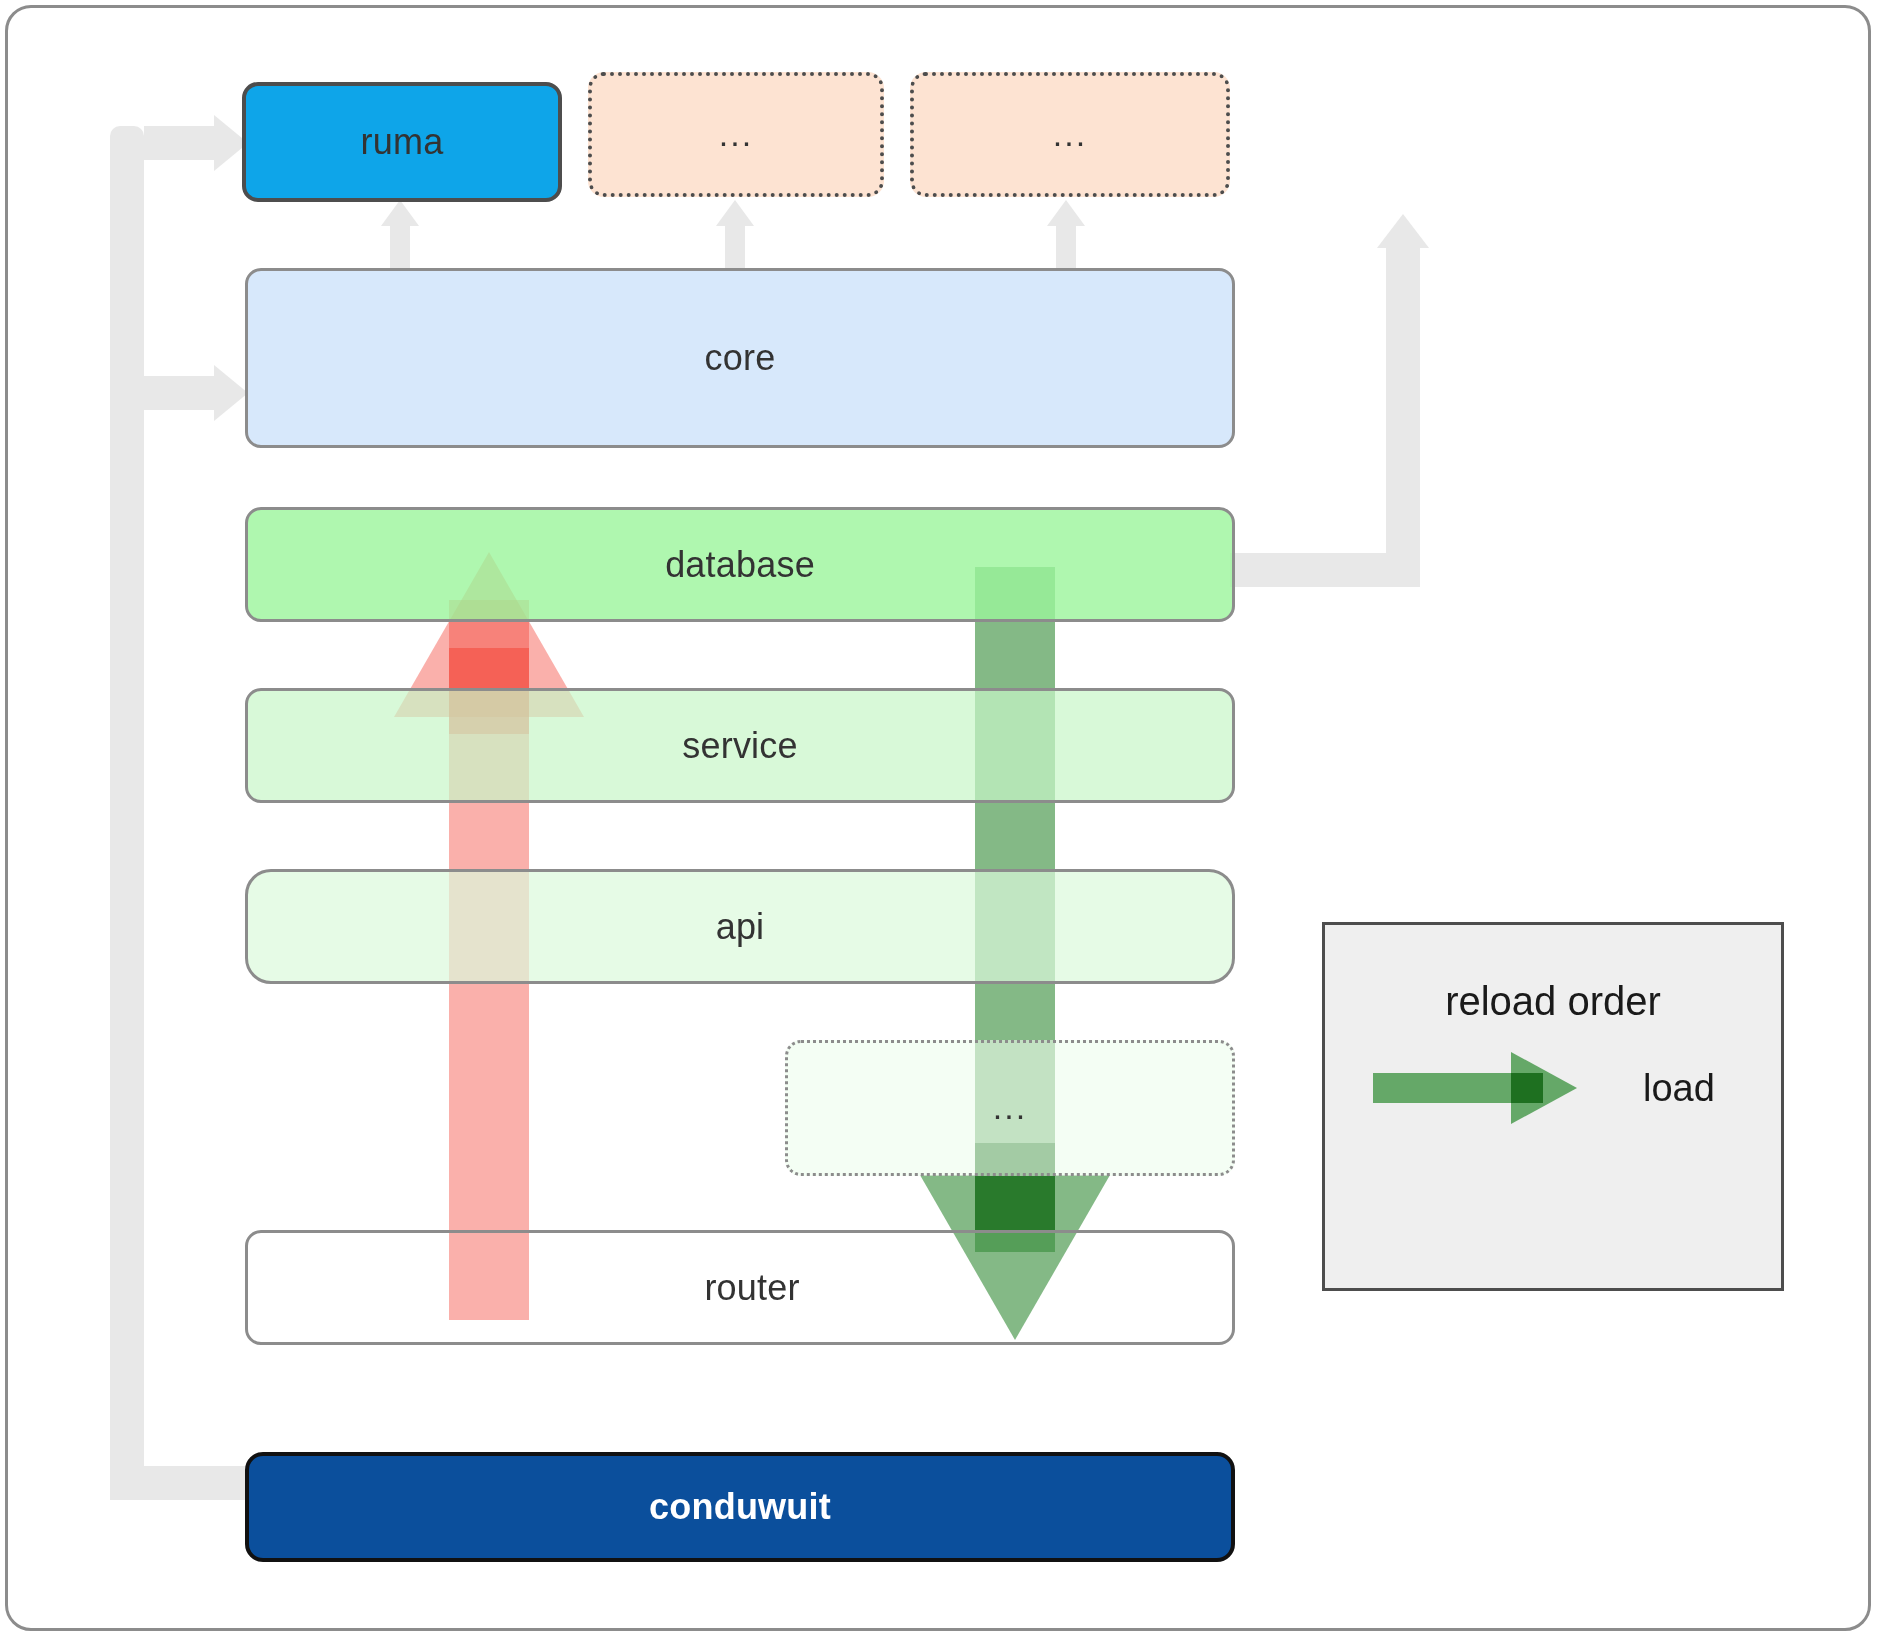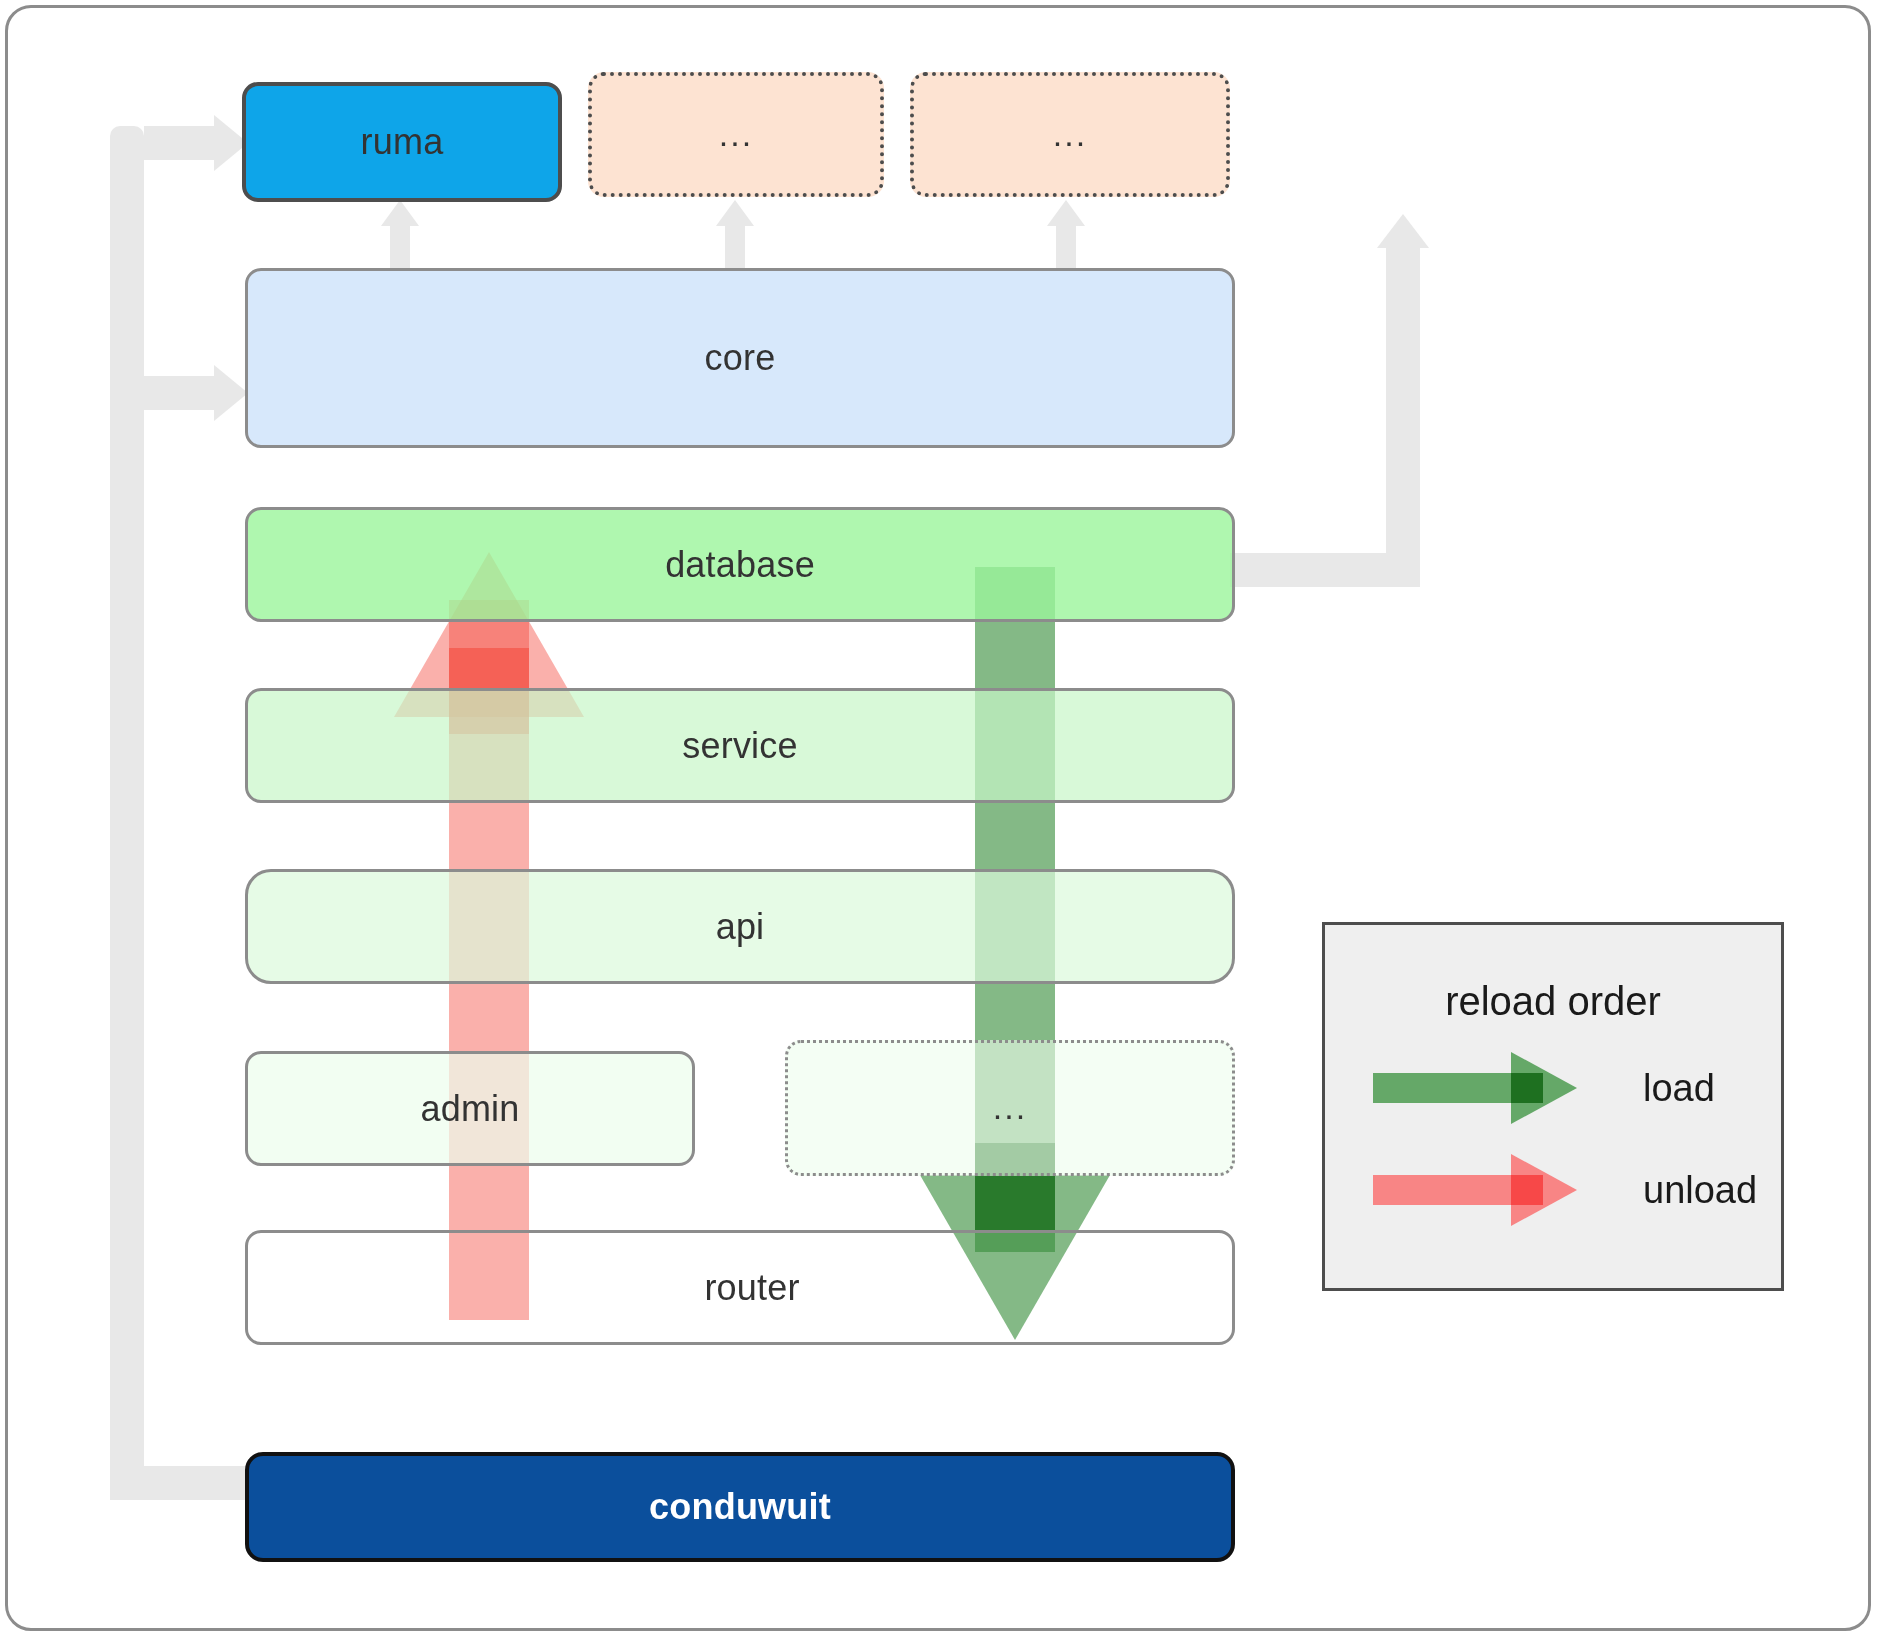--- a/index.html
+++ b/index.html
@@ -220,23 +220,20 @@
   </div>
 
   <div class="node n-service" style="left:245px; top:688px; width:990px; height:115px; background:rgba(200,247,200,.70);">
     <span class="lbl">service</span>
   </div>
 
   <div class="node n-api" style="left:245px; top:869px; width:990px; height:115px; background:rgba(220,250,220,.70);border-radius:26px;">
     <span class="lbl">api</span>
   </div>
 
-  <div class="node n-admin" style="left:245px; top:1051px; width:450px; height:115px; background:rgba(236,253,236,.70);">
-    <span class="lbl">admin</span>
-  </div>
 
   <div class="node n-admin-dotted" style="left:785px; top:1040px; width:450px; height:136px; background:rgba(236,253,236,.60);">
     <span class="lbl dots">...</span>
   </div>
 
   <div class="node n-router" style="left:245px; top:1230px; width:990px; height:115px; background:rgba(255,255,255,.0);padding-left:24px;">
     <span class="lbl">router</span>
   </div>
 
   <div class="node n-root" style="left:245px; top:1452px; width:990px; height:110px;">
@@ -246,21 +243,15 @@
   <div id="legend">
     <div id="legend-title">reload order</div>
 
     <div class="legend-row" style="top:118px;">
       <div class="lg-shaft g-fill"></div>
       <div class="lg-head  g-head"></div>
       <div class="lg-stub  g-stub"></div>
       <div class="legend-label">load</div>
     </div>
 
-    <div class="legend-row" style="top:220px;">
-      <div class="lg-shaft r-fill"></div>
-      <div class="lg-head  r-head"></div>
-      <div class="lg-stub  r-stub"></div>
-      <div class="legend-label">unload</div>
-    </div>
   </div>
 
 </div>
 
 </body></html>

